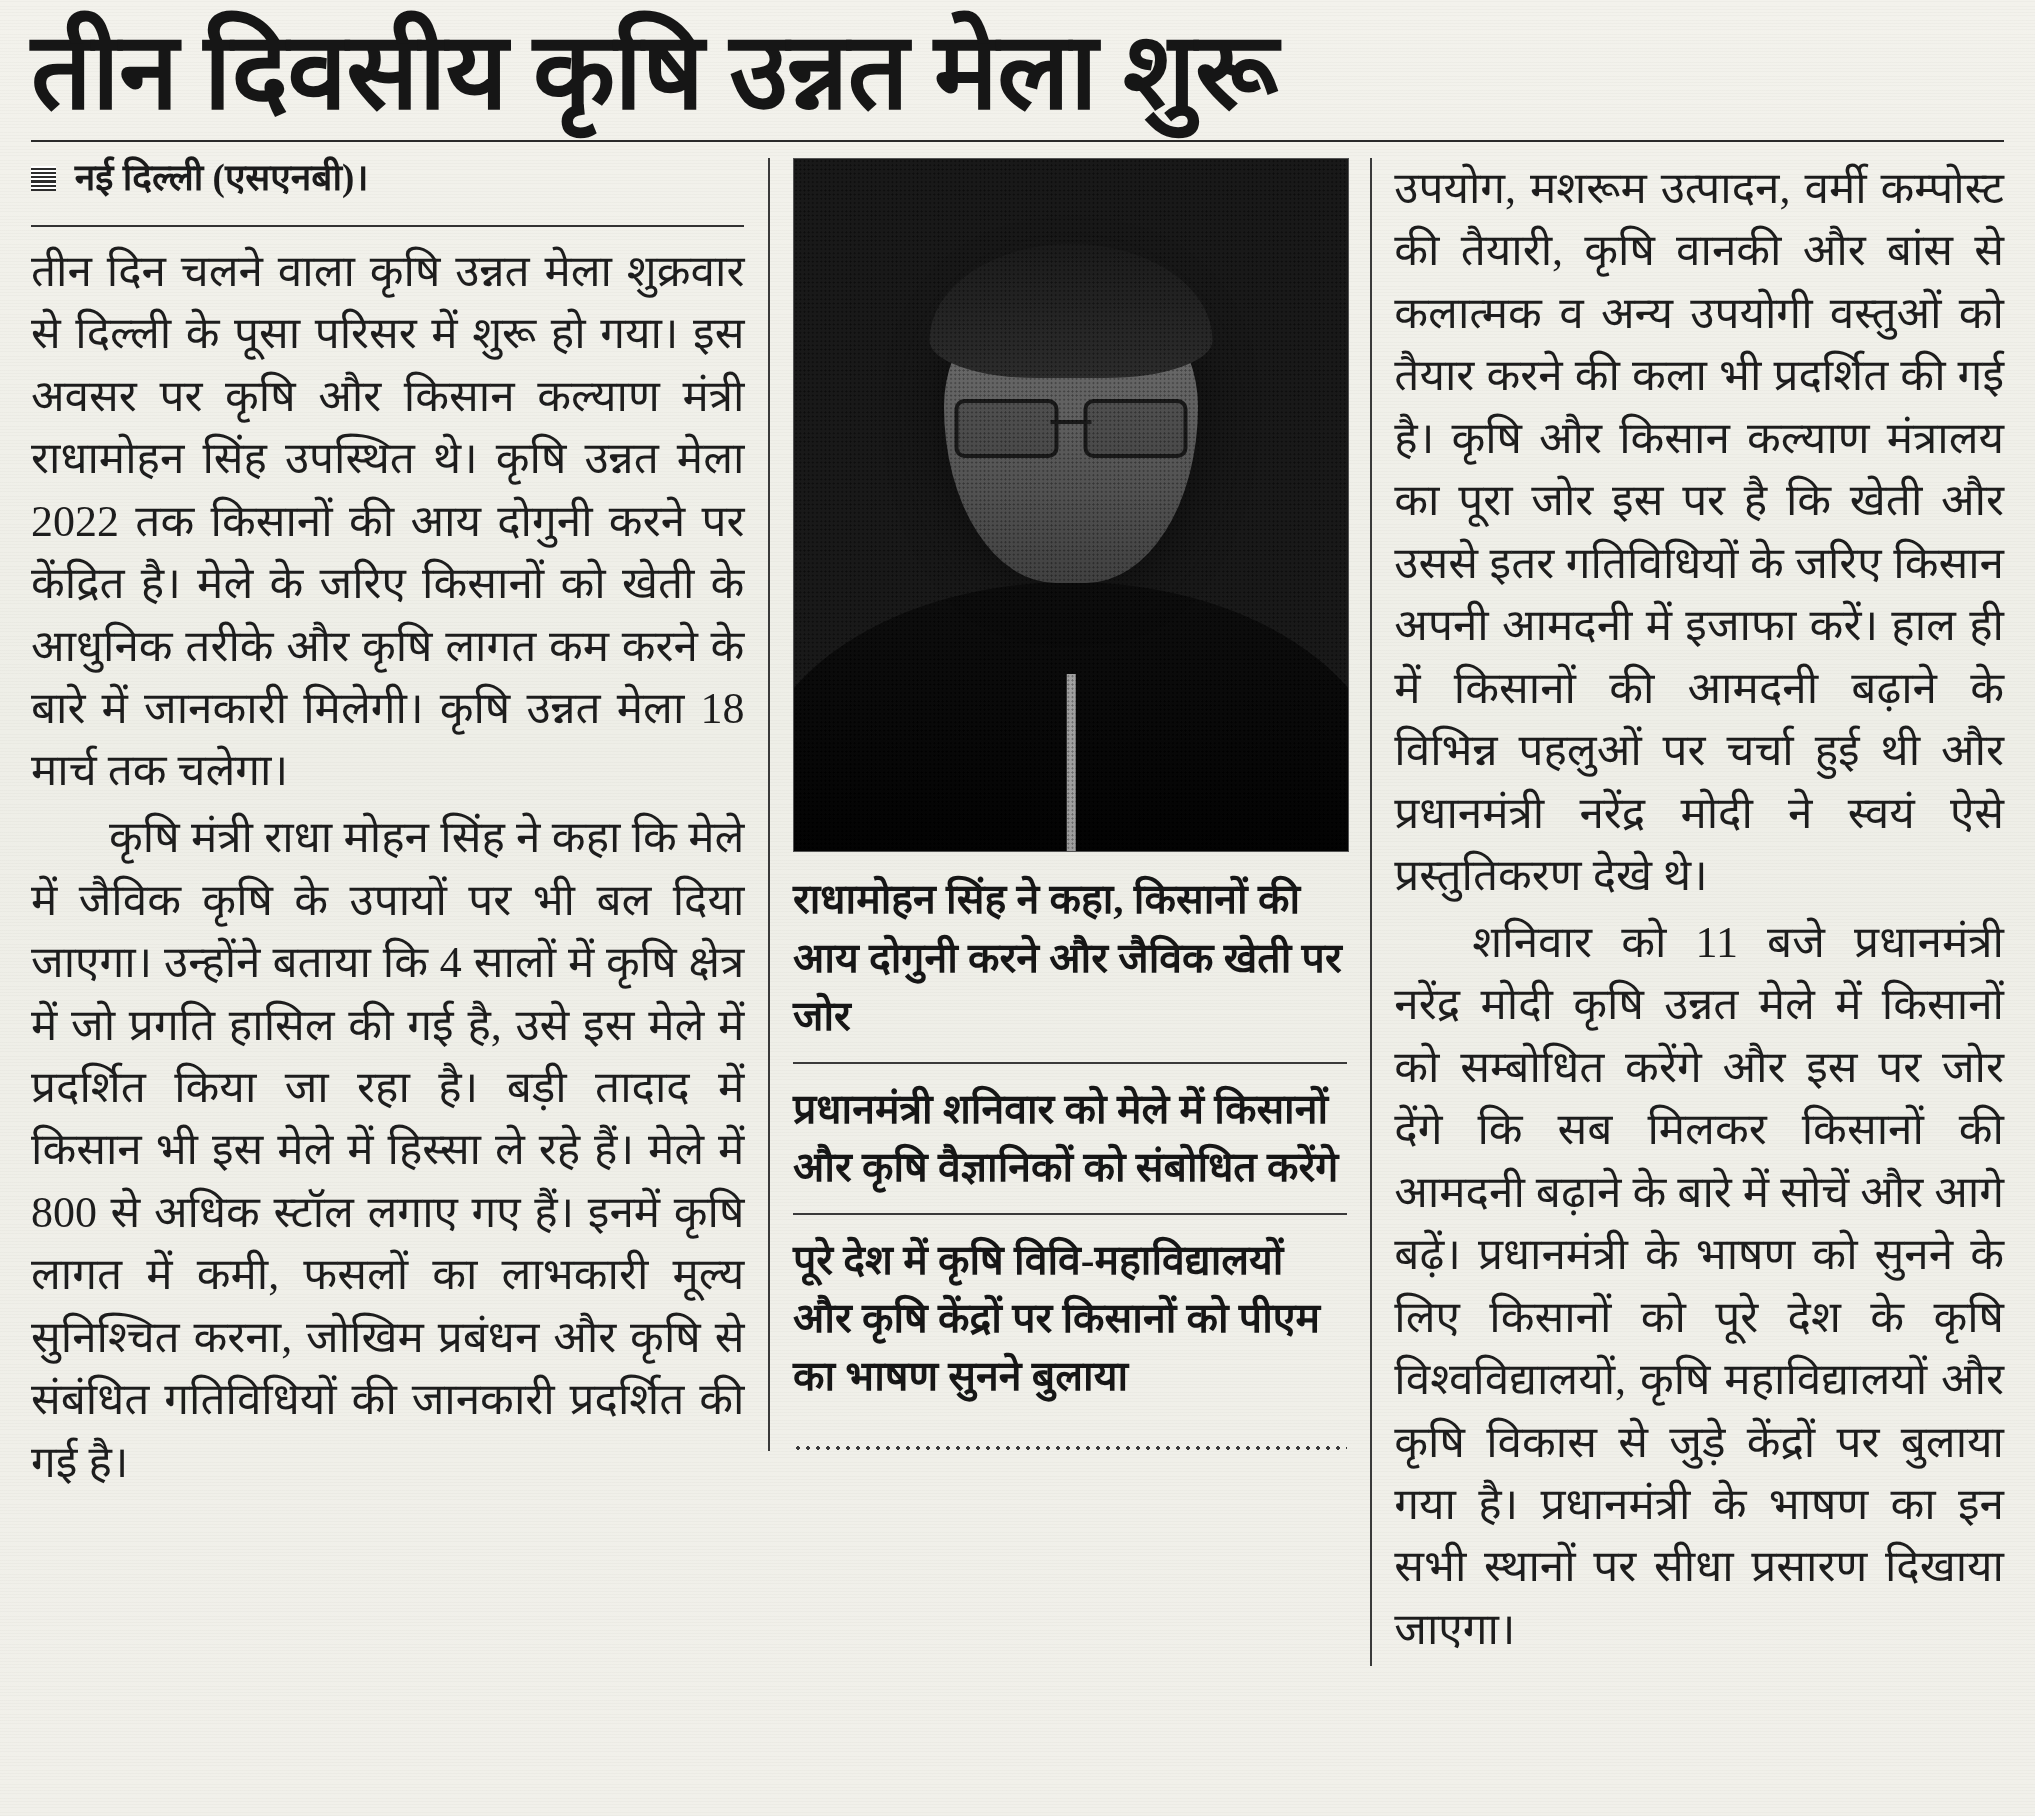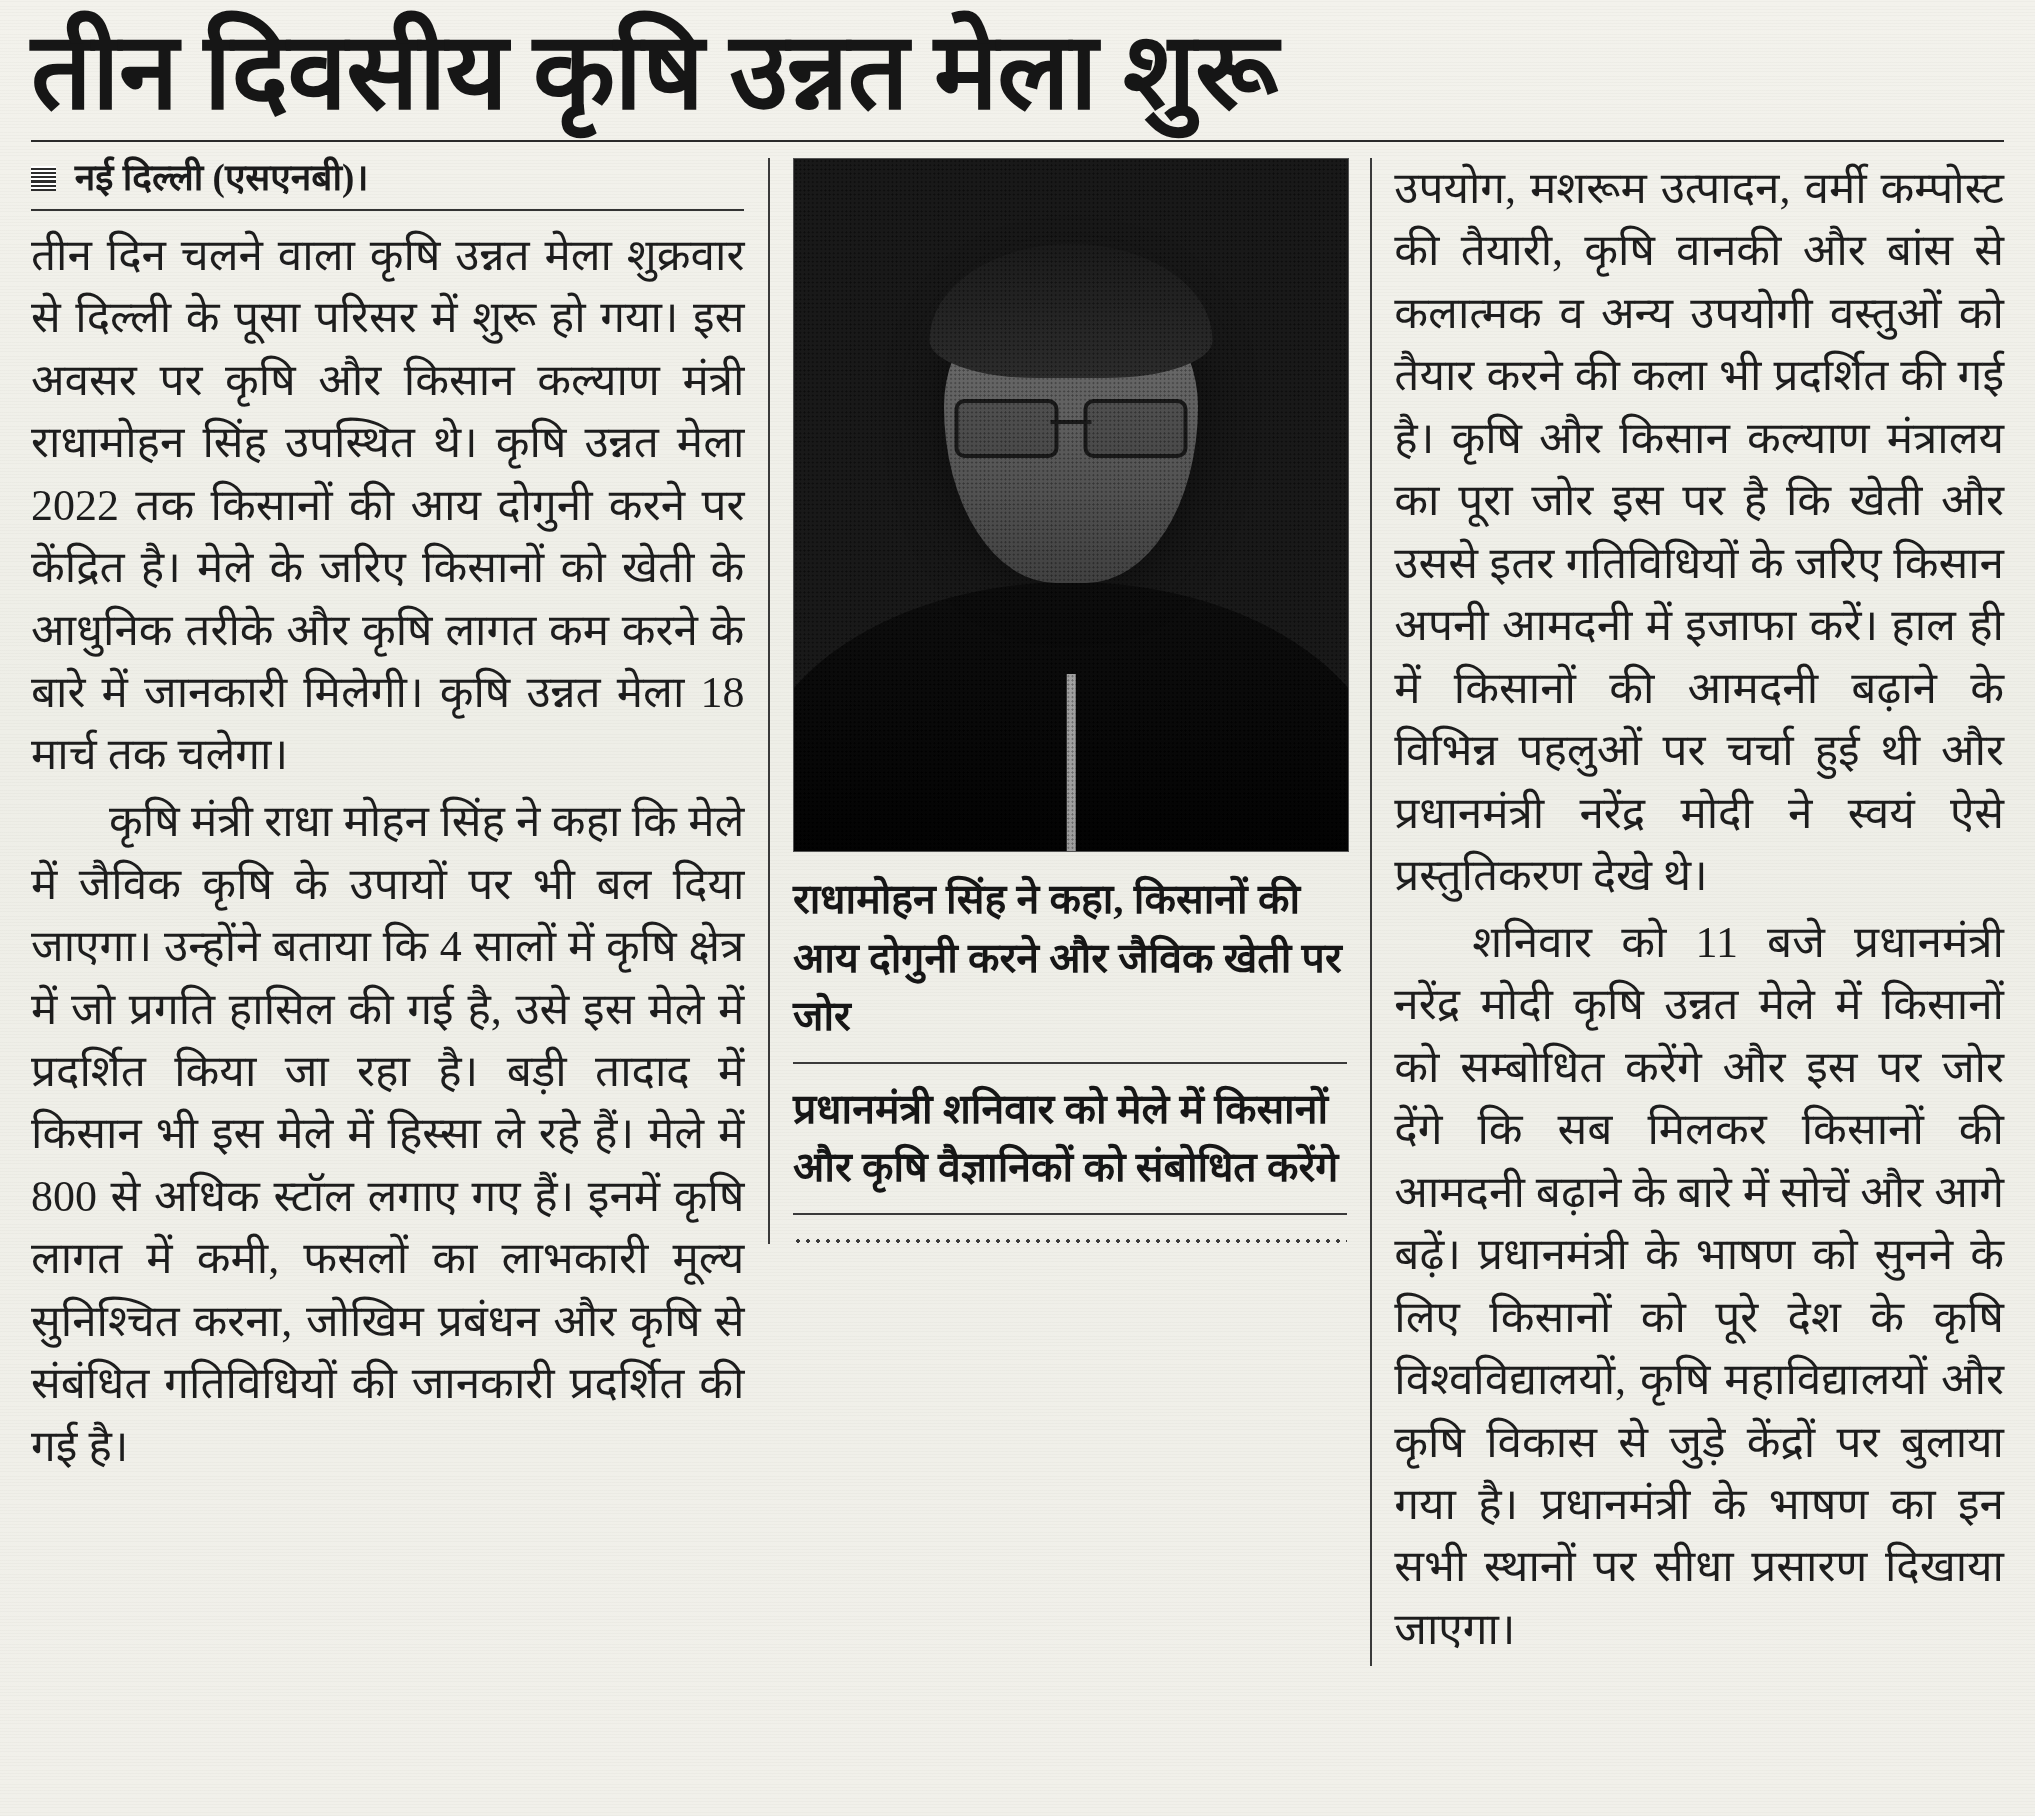--- a/index.html
+++ b/index.html
@@ -61,21 +61,21 @@
   }
   .col-right {
     width: 657px;
     padding-left: 22.6px;
     border-left: 2.1px solid #3a3a3a;
   }
   .dateline {
     display: flex;
     align-items: center;
     gap: 18.4px;
-    margin-bottom: 10px;
+    margin-bottom: 26px;
   }
   .sq {
     width: 25.4px;
     height: 25.4px;
     background:
       repeating-linear-gradient(0deg, #2c2c2c 0 2.1px, #ffffff 2.1px 4.2px),
       #2c2c2c;
     flex: 0 0 auto;
   }
   .dateline-text {
@@ -247,20 +247,21 @@
           <div class="lens r"></div>
         </div>
         <div class="halftone"></div>
       </div>
 
       <div class="quote-block">
         <div class="quote first">राधामोहन सिंह ने कहा, किसानों की आय दोगुनी करने और जैविक खेती पर जोर</div>
         <div class="q-sep"></div>
         <div class="quote">प्रधानमंत्री शनिवार को मेले में किसानों और कृषि वैज्ञानिकों को संबोधित करेंगे</div>
         <div class="q-sep"></div>
+        <div class="quote">पूरे देश में कृषि विवि-महाविद्यालयों और कृषि केंद्रों पर किसानों को पीएम का भाषण सुनने बुलाया</div>
         <div class="dots"></div>
       </div>
     </div>
 
     <div class="col col-right">
       <p class="body">उपयोग, मशरूम उत्पादन, वर्मी कम्पोस्ट की तैयारी, कृषि वानकी और बांस से कलात्मक व अन्य उपयोगी वस्तुओं को तैयार करने की कला भी प्रदर्शित की गई है। कृषि और किसान कल्याण मंत्रालय का पूरा जोर इस पर है कि खेती और उससे इतर गतिविधियों के जरिए किसान अपनी आमदनी में इजाफा करें। हाल ही में किसानों की आमदनी बढ़ाने के विभिन्न पहलुओं पर चर्चा हुई थी और प्रधानमंत्री नरेंद्र मोदी ने स्वयं ऐसे प्रस्तुतिकरण देखे थे।</p>
       <p class="body indent">शनिवार को 11 बजे प्रधानमंत्री नरेंद्र मोदी कृषि उन्नत मेले में किसानों को सम्बोधित करेंगे और इस पर जोर देंगे कि सब मिलकर किसानों की आमदनी बढ़ाने के बारे में सोचें और आगे बढ़ें। प्रधानमंत्री के भाषण को सुनने के लिए किसानों को पूरे देश के कृषि विश्वविद्यालयों, कृषि महाविद्यालयों और कृषि विकास से जुड़े केंद्रों पर बुलाया गया है। प्रधानमंत्री के भाषण का इन सभी स्थानों पर सीधा प्रसारण दिखाया जाएगा।</p>
     </div>
 
   </div>

